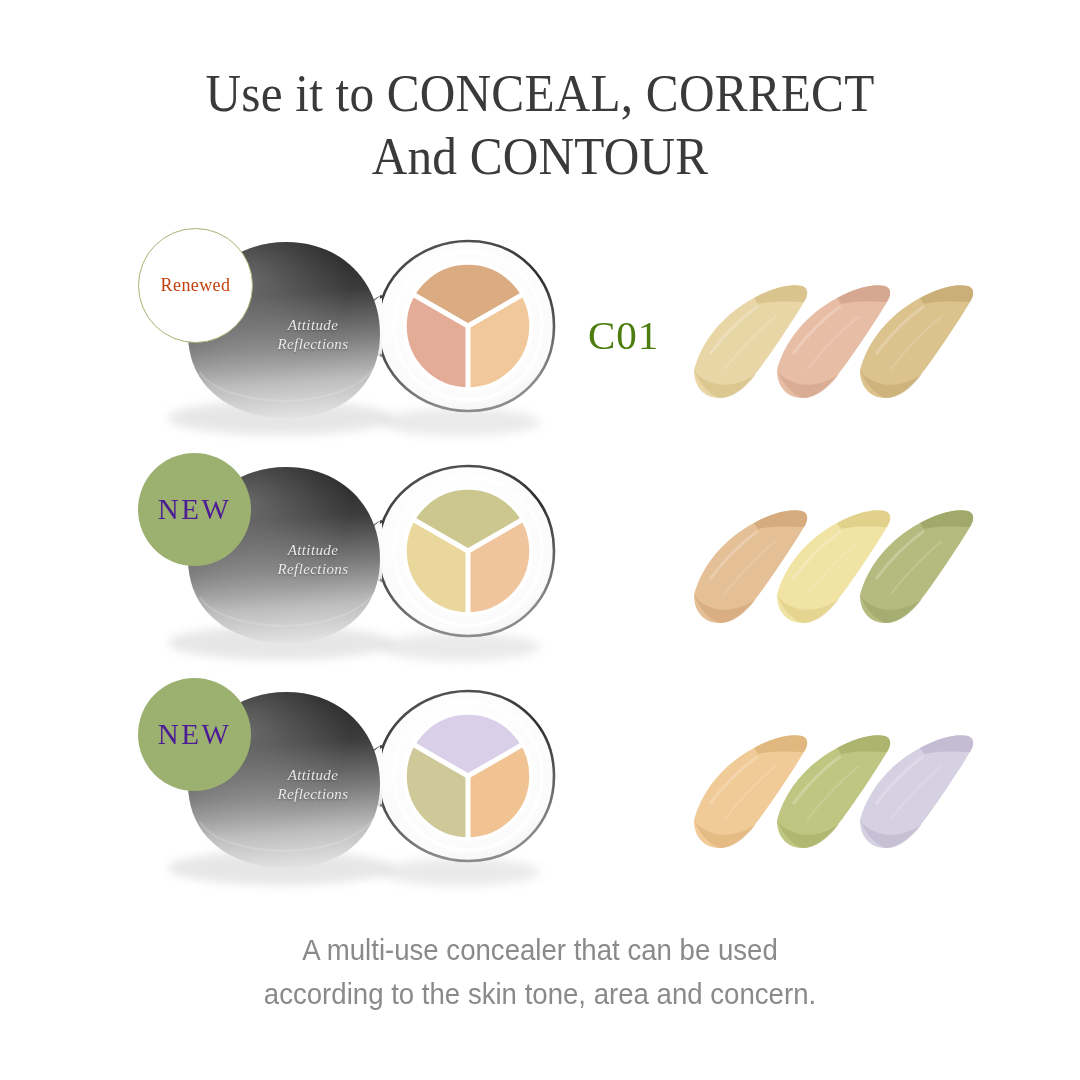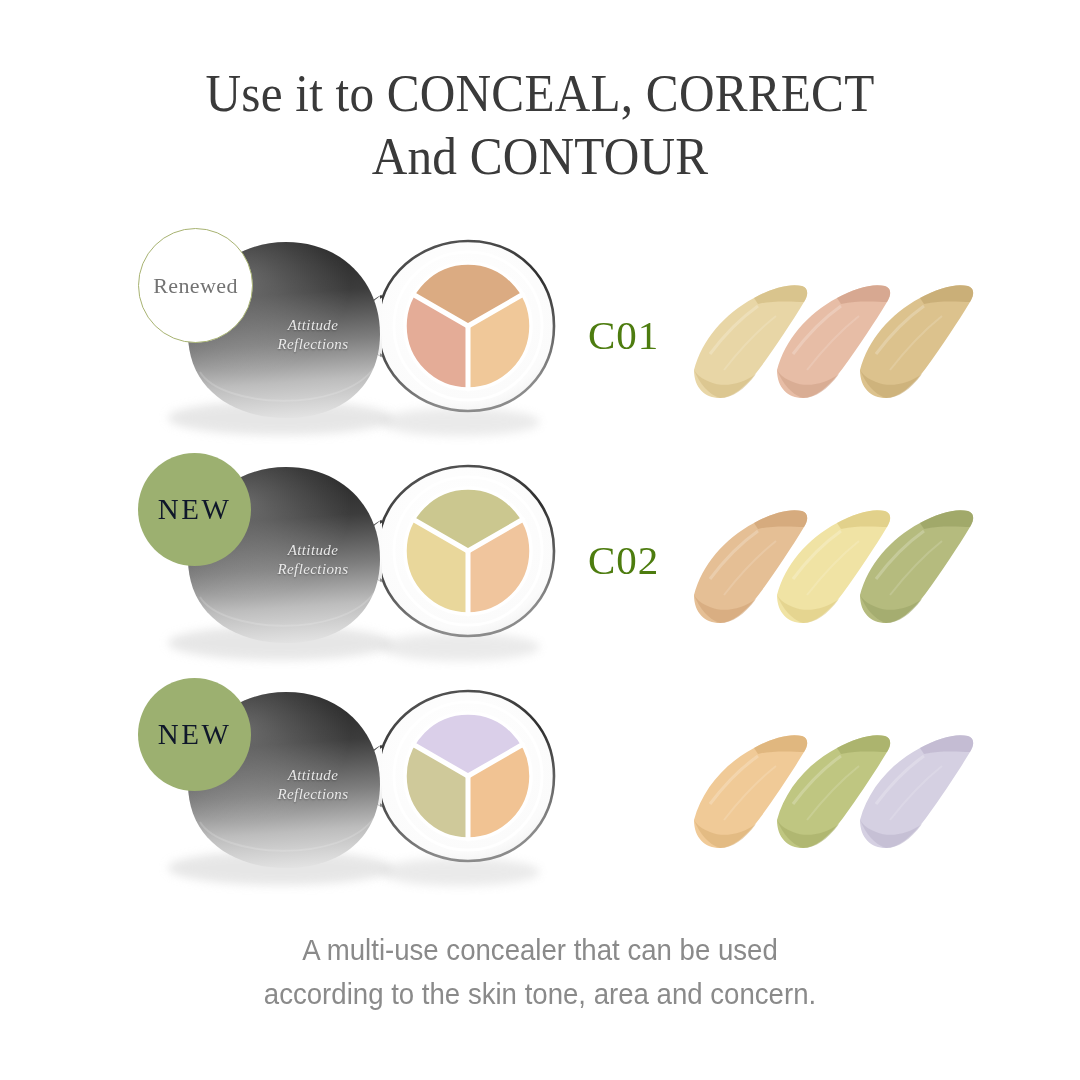--- a/index.html
+++ b/index.html
@@ -37,25 +37,25 @@
   
   .badge{
     position:absolute;width:113px;height:113px;border-radius:50%;
     display:flex;align-items:center;justify-content:center;
     font-family:"Liberation Serif",serif;
     left:8px;top:6px;
     z-index:5;
   }
   .badge-renewed{
     background:#ffffff;border:1.5px solid #a8b372;
-    color:#737373;font-size:22px;letter-spacing:.4px;
+    color:#c2410c;font-size:18px;letter-spacing:.4px;
   }
   .badge-new{
     background:#9cb070;border:none;
-    color:#0f172a;font-size:29px;letter-spacing:2.5px;
+    color:#4c1d95;font-size:29px;letter-spacing:2.5px;
   }
 
   
   .shade-code{
     position:absolute;left:588px;top:0;height:225px;
     display:flex;align-items:center;
     font-family:"Liberation Serif",serif;
     font-size:41px;color:#4d7c0f;letter-spacing:1px;
   }
 
@@ -301,21 +301,20 @@
              C 102 196, 58 166, 58 112 Z" fill="url(#lidsheen-r1)"></path>
 
     <path d="M 70 150 C 92 186, 210 192, 244 146" fill="none" stroke="#ffffff" stroke-width="2" opacity="0.16"></path>
   </svg>
           <div style="position: absolute; left: 118px; top: 94px; width: 130px; text-align: center; font-family: &quot;Liberation Serif&quot;, serif; font-style: italic; color: rgb(242, 242, 242); font-size: 15px; line-height: 1.28; letter-spacing: 0.4px; opacity: 0.93; text-shadow: rgba(0, 0, 0, 0.35) 0px 1px 2px;">
             <div>Attitude</div>
             <div>Reflections</div>
           </div>
           <div class="badge badge-new">NEW</div>
         </div>
-        <div class="shade-code">C02</div>
         <div class="swatches">
           <svg viewBox="0 0 300 225">
     <defs>
       <filter id="swblur-r1" x="-15%" y="-15%" width="130%" height="130%">
         <feGaussianBlur stdDeviation="0.6"></feGaussianBlur>
       </filter>
     </defs>
     <g filter="url(#swblur-r1)" transform="translate(12,20)">
     <g transform="translate(0,0)">
       <path d="M 22 128

